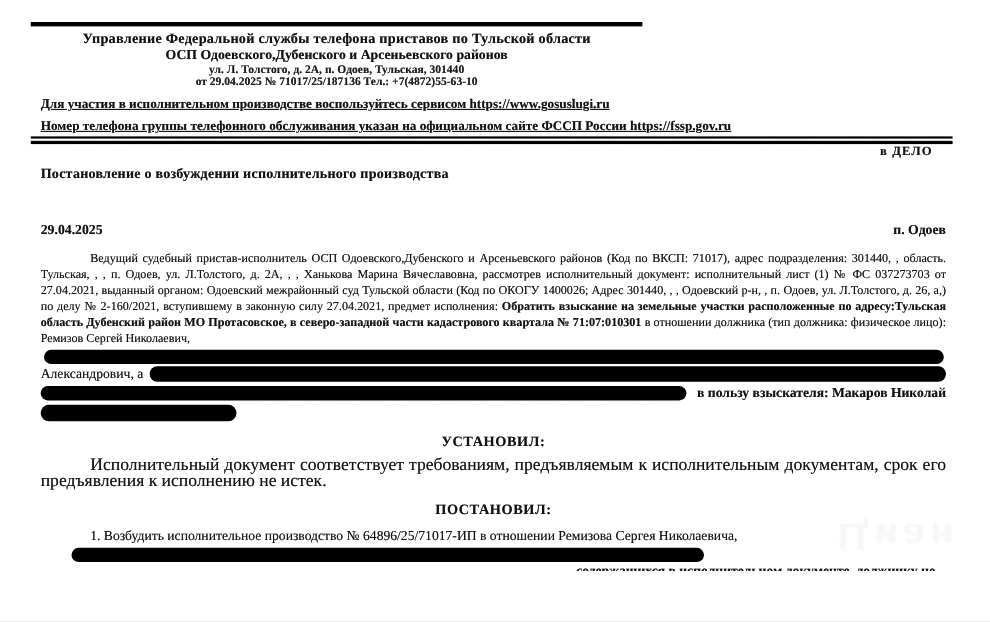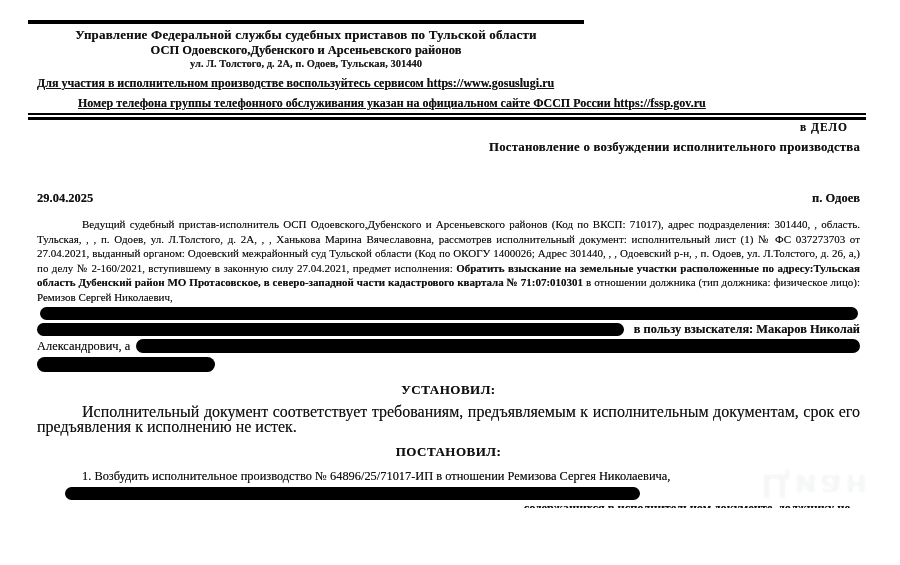--- a/index.html
+++ b/index.html
@@ -31,26 +31,26 @@
       #000 10px 14px, #fff 14px 16px, #000 16px 17px, #fff 17px 21px,
       #111 21px 23px, #fff 23px 24px, #000 24px 28px, #fff 28px 31px);
   }
   .barcode-digits {
     font-family:"DejaVu Sans Mono", monospace; font-weight:bold;
     font-size:11px; letter-spacing:6px; text-align:center; margin-top:1px; white-space:nowrap;
   }
 
   .notice { font-weight:bold; font-size:12px; text-decoration:underline; margin-left:0; white-space:nowrap; }
   .notice1 { margin-top:7px; }
-  .notice2 { margin-top:5px;margin-left:41px; }
+  .notice2 { margin-top:5px; }
   .double-rule { margin-top:2px; margin-left:-9px; margin-right:-6px;
     border-top:2px solid #000; border-bottom:3px solid #000; height:7px; }
   .filing { text-align:right; font-weight:bold; font-size:11.5px; margin-top:1px; margin-right:12px; letter-spacing:1px; }
 
-  .title { text-align:right; font-weight:bold; font-size:12.8px; margin-top:7px; letter-spacing:0.2px; }
+  .title { text-align:left; font-weight:bold; font-size:12.8px; margin-top:7px; letter-spacing:0.2px; }
   .date-row { display:flex; justify-content:space-between; font-weight:bold; font-size:12.5px; margin-top:36px; }
 
   .body-p { margin-top:11px; font-size:11px; line-height:14.6px; text-align:justify; text-indent:45px; }
   .body-p .seg-bold { font-weight:bold; }
 
   .redact { background:#000; border-radius:7px; height:13px; }
   .r-row { display:flex; align-items:center; margin-top:2px; }
   .r1 { margin-left:3px; margin-right:2px; flex:1; }
   .r2-bar { flex:1; margin-right:10px; }
   .r2-text { font-weight:bold; font-size:12.4px; white-space:nowrap; }
@@ -74,23 +74,24 @@
   }
 </style>
 </head>
 <body>
 
 <div class="page scan-text">
 
   <div class="top-row">
     <div class="header-col">
       <div class="top-rule"></div>
-      <div class="org1">Управление Федеральной службы судебных приставов по Тульской области</div>
+      <div class="org1">Управление Федеральной службы телефона приставов по Тульской области</div>
       <div class="org2">ОСП Одоевского,Дубенского и Арсеньевского районов</div>
       <div class="addr">ул. Л. Толстого, д. 2А, п. Одоев, Тульская, 301440</div>
+      <div class="ref">от 29.04.2025 № 71017/25/187136 Тел.: +7(4872)55-63-10</div>
     </div>
   </div>
 
   <div class="notice notice1">Для участия в исполнительном производстве воспользуйтесь сервисом https://www.gosuslugi.ru</div>
   <div class="notice notice2">Номер телефона группы телефонного обслуживания указан на официальном сайте ФССП России https://fssp.gov.ru</div>
   <div class="double-rule"></div>
   <div class="filing">в ДЕЛО</div>
 
   <div class="title">Постановление о возбуждении исполнительного производства</div>
 
@@ -98,26 +99,26 @@
     <span>29.04.2025</span>
     <span>п. Одоев</span>
   </div>
 
   <p class="body-p"><span>Ведущий судебный пристав-исполнитель ОСП Одоевского,Дубенского и Арсеньевского районов (Код по ВКСП: 71017), адрес подразделения: 301440, , область. Тульская, , , п. Одоев, ул. Л.Толстого, д. 2А, , , Ханькова Марина Вячеславовна, рассмотрев исполнительный документ: исполнительный лист (1) № ФС 037273703 от 27.04.2021, выданный органом: Одоевский межрайонный суд Тульской области (Код по ОКОГУ 1400026; Адрес 301440, , , Одоевский р-н, , п. Одоев, ул. Л.Толстого, д. 26, а,) по делу № 2-160/2021, вступившему в законную силу 27.04.2021, предмет исполнения: </span><span class="seg-bold">Обратить взыскание на земельные участки расположенные по адресу:Тульская область Дубенский район МО Протасовское, в северо-западной части кадастрового квартала № 71:07:010301</span><span> в отношении должника (тип должника: физическое лицо): Ремизов Сергей Николаевич,</span></p>
 
   <div class="r-row">
     <div class="redact r1"></div>
   </div>
   <div class="r-row">
+    <span class="r3-text">Александрович, а</span>
+    <div class="redact r3-bar"></div>
+  </div>
+  <div class="r-row">
     <div class="redact r2-bar"></div>
     <span class="r2-text">в пользу взыскателя: Макаров Николай</span>
-  </div>
-  <div class="r-row">
-    <span class="r3-text">Александрович, а</span>
-    <div class="redact r3-bar"></div>
   </div>
   <div class="redact r4"></div>
 
   <div class="section-h">УСТАНОВИЛ:</div>
   <p class="para">Исполнительный документ соответствует требованиям, предъявляемым к исполнительным документам, срок его предъявления к исполнению не истек.</p>
 
   <div class="section-h">ПОСТАНОВИЛ:</div>
   <p class="item1">1. Возбудить исполнительное производство № 64896/25/71017-ИП в отношении Ремизова Сергея Николаевича,</p>
   <div class="redact bar-bottom"></div>
   <div class="clipped-line">

